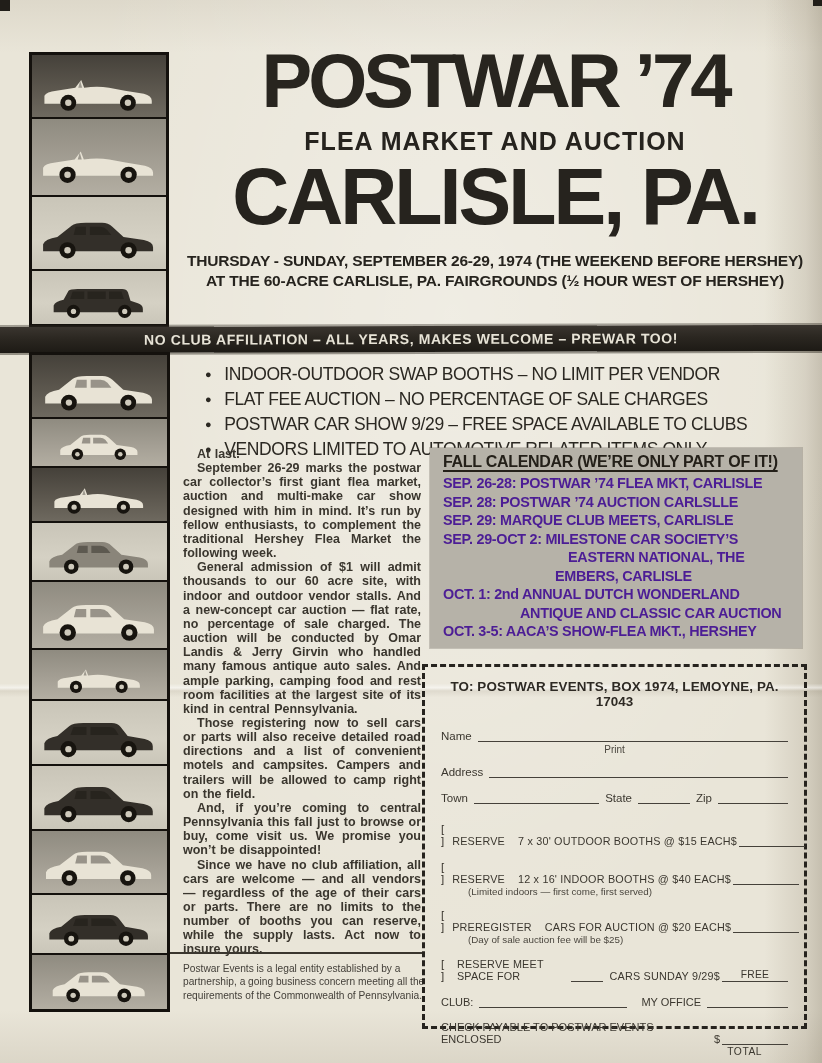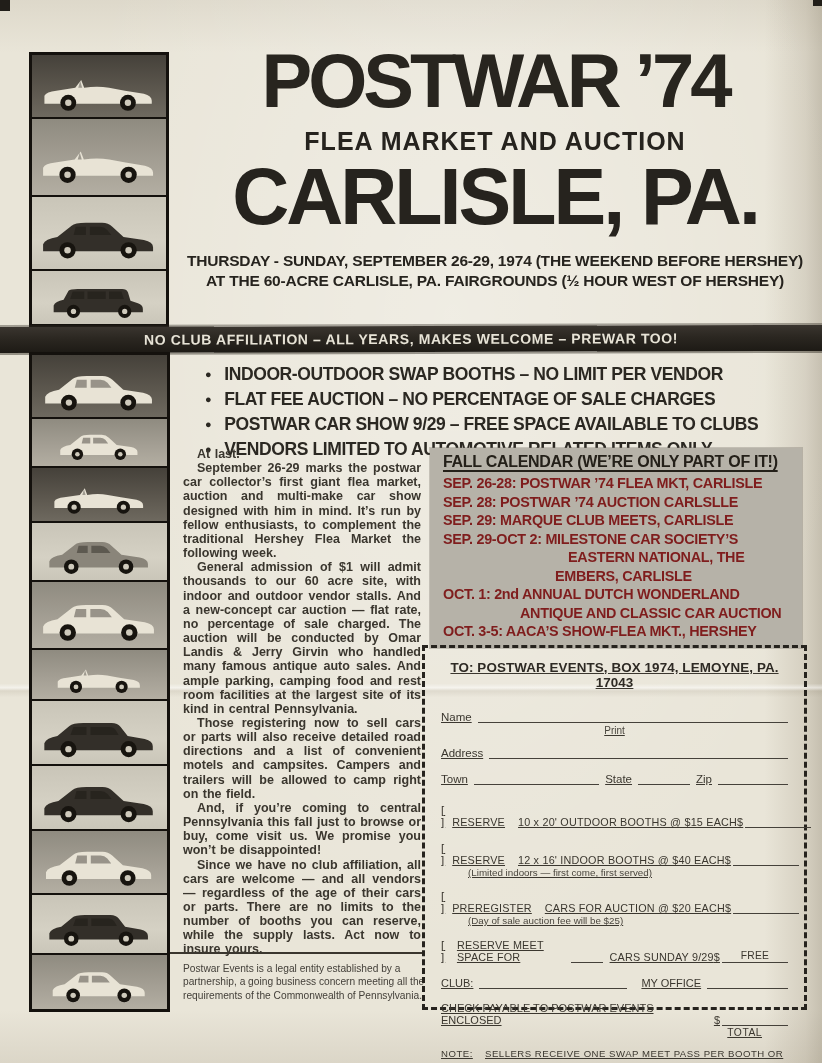--- a/index.html
+++ b/index.html
@@ -43,44 +43,44 @@
   
   .banner { position:absolute; left:-4px; right:-4px; top:326px; height:26px;
             background:linear-gradient(180deg,#3a352f 0%,#2b2721 45%,#1d1a15 100%);
             display:flex; align-items:center; justify-content:center;
             transform:rotate(-.15deg);
             box-shadow:0 2px 0 rgba(45,40,32,.45), 0 -2px 0 rgba(45,40,32,.38); }
   .banner span { color:#e7e3d6; font-size:14px; font-weight:700; letter-spacing:.6px; }
 
   
   .bullets { position:absolute; left:205px; top:362px; width:600px; list-style:none; }
-  .bullets li { font-size:17.5px; font-weight:700; letter-spacing:-.4px; line-height:25px; color:#2b2822; }
+  .bullets li { font-size:17.5px; font-weight:400; letter-spacing:-.4px; line-height:25px; color:#2b2822; }
   .bullets li::before { content:"●"; font-size:11px; margin-right:13px; vertical-align:2px; }
 
   
   .body-col { position:absolute; left:183px; top:447px; width:238px;
               font-size:12.5px; line-height:14.15px; text-align:justify; color:#3a362e; }
   .body-col p { text-indent:14px; word-spacing:1px;font-weight:bold; }
 
   
   .calendar { position:absolute; left:430px; top:448px; width:372px; padding:5px 6px 7px 13px;
               background:#b6b2a8; box-shadow:0 0 0 1px rgba(120,115,105,.35); }
   .calendar-title { font-size:16px; font-weight:700; letter-spacing:-.3px;
                     text-decoration:underline; text-underline-offset:3px; text-decoration-thickness:2px;
                     margin-bottom:3px; color:#242019; }
-  .calendar-line { font-size:14.4px; font-weight:700; letter-spacing:-.3px; line-height:18.5px; color:#7f1d1d; }
+  .calendar-line { font-size:14.4px; font-weight:700; letter-spacing:-.3px; line-height:18.5px; color:#4c1d95; }
   .ind-a { padding-left:125px; } .ind-b { padding-left:112px; } .ind-c { padding-left:77px; }
 
   
   .footnote-rule { position:absolute; left:170px; top:952px; width:253px; height:2px; background:#3a362e; }
   .legal { position:absolute; left:183px; top:962px; width:252px; font-size:10.2px; line-height:1.32; color:#44403a; }
 
   
-  .coupon { position:absolute; left:422px; top:645px; width:385px; height:365px;
-            border:3px dashed #26231e; padding:8px 16px 22px; font-size:11.5px; color:#3b372f;text-decoration:underline; }
+  .coupon { position:absolute; left:422px; top:664px; width:385px; height:365px;
+            border:3px dashed #26231e; padding:8px 16px 22px; font-size:11.5px; color:#3b372f; }
   .to-line { text-align:center; font-weight:700; font-size:13.4px; letter-spacing:.1px; margin-top:4px; color:#2e2a24; }
   .frow { display:flex; align-items:flex-end; }
   .rule { display:inline-block; border-bottom:1.3px solid #45413a; height:4px; }
   .grow { flex:1 1 auto; }
   .w44 { width:44px; } .w72 { width:66px; }
   .lbl { margin-right:6px; white-space:nowrap; }
   .name-row { margin-top:21px; }
   .print-hint { text-align:center; font-size:10px; margin-top:2px; color:#4a463e; }
   .addr-row { margin-top:11px; }
   .town-row { margin-top:14px; }
@@ -294,21 +294,21 @@
       <span class="lbl2">State</span>
       <span class="rule" style="width:52px"></span>
       <span class="lbl2">Zip</span>
       <span class="rule" style="width:70px"></span>
     </div>
 
     <div class="frow rrow r1">
       <span class="box">[ ]</span>
       <span>RESERVE</span>
       <span class="rule w44" style="margin-left:6px"></span>
-      <span class="mid">10 x 20' OUTDOOR BOOTHS @ $15 EACH</span>
+      <span class="mid">7 x 30' OUTDOOR BOOTHS @ $15 EACH</span>
       <span class="amt">
           <span class="usd">$</span>
           <span class="rule w72"></span>
         </span>
     </div>
 
     <div class="frow rrow r2">
       <span class="box">[ ]</span>
       <span>RESERVE</span>
       <span class="rule w44" style="margin-left:6px"></span>

